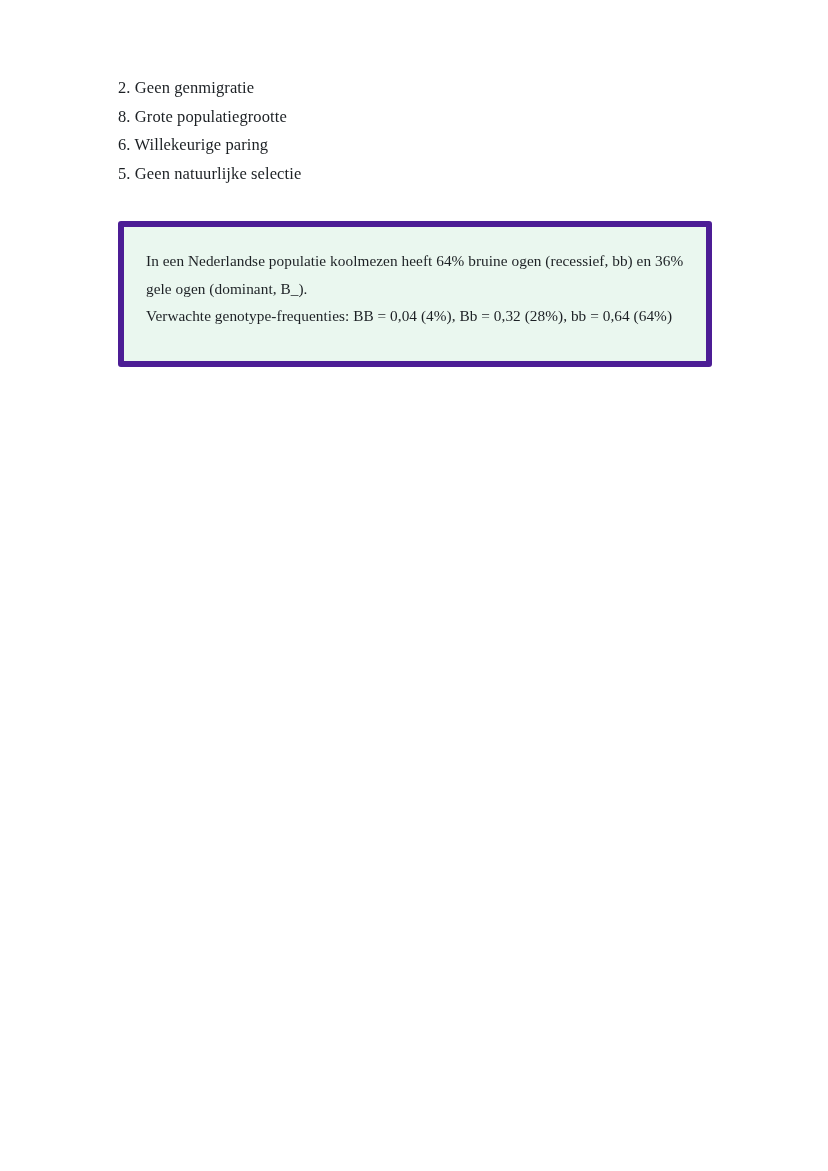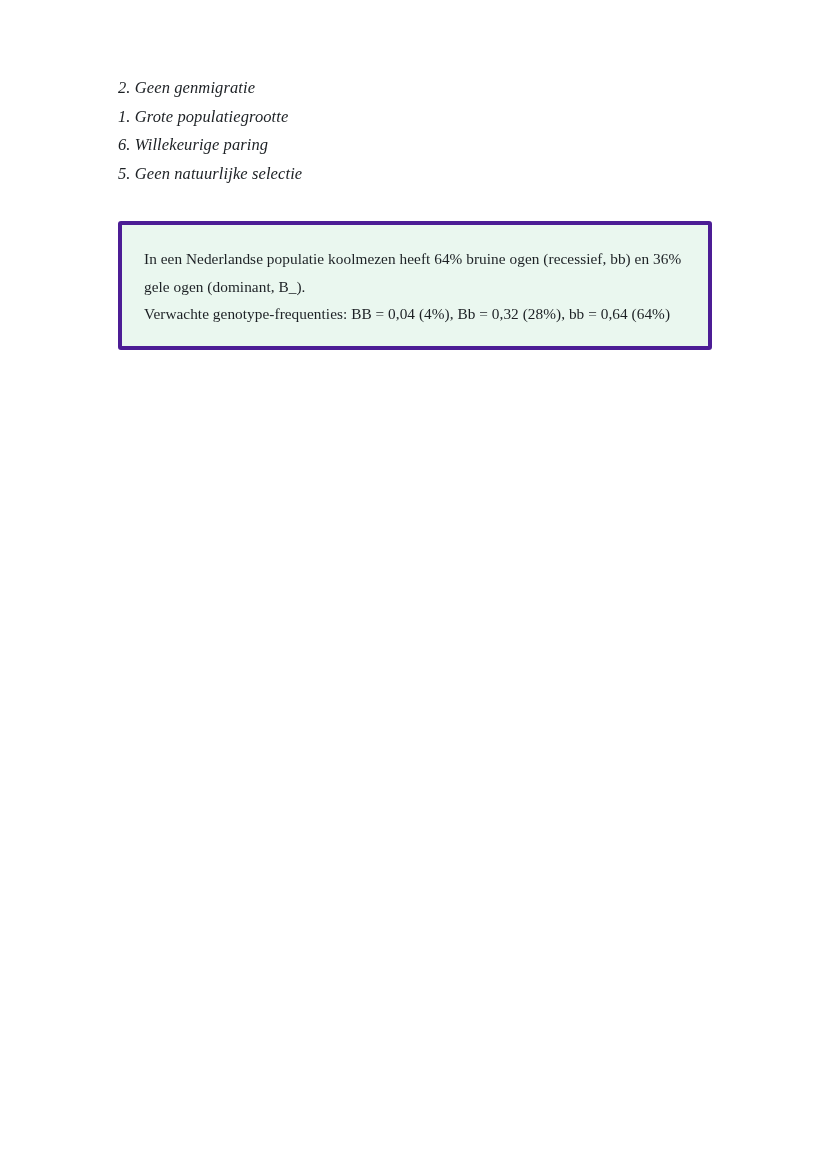--- a/index.html
+++ b/index.html
@@ -30,30 +30,29 @@
     margin: 0;
     padding: 0;
     list-style: none;
   }
   .list-item {
     font-size: 16.5px;
     line-height: 28.6px;
     color: #1c2024;
     letter-spacing: 0.1px;
     white-space: pre;
-    font-style: italic;
   }
   .callout {
     margin-top: 33px;
     background: #eaf7ef;
-    border: 4px solid #4c1d95;
+    border: 6px solid #4c1d95;
     border-radius: 3px;
     box-sizing: border-box;
     width: 594px;
-    padding: 20px 22px 18px 22px;
+    padding: 20px 22px 31px 22px;
   }
   .callout-line {
     font-size: 15.3px;
     line-height: 27.4px;
     color: #1c2024;
     letter-spacing: 0.05px;
     white-space: pre-wrap;
   }
   .callout-line sup {
     font-size: 10.5px;
@@ -62,21 +61,21 @@
   }
 </style>
 </head>
 <body>
 
 <div class="page">
   <div class="content">
 
     <ul class="list">
       <li class="list-item">2. Geen genmigratie</li>
-      <li class="list-item">1. Grote populatiegrootte</li>
+      <li class="list-item">8. Grote populatiegrootte</li>
       <li class="list-item">6. Willekeurige paring</li>
       <li class="list-item">5. Geen natuurlijke selectie</li>
     </ul>
 
     <div class="callout">
       <div class="callout-line">In een Nederlandse populatie koolmezen heeft 64% bruine ogen (recessief, bb) en 36% gele ogen (dominant, B_).</div>
       <div class="callout-line">Verwachte genotype-frequenties: BB = 0,04 (4%), Bb = 0,32 (28%), bb = 0,64 (64%)</div>
     </div>
 
   </div>

